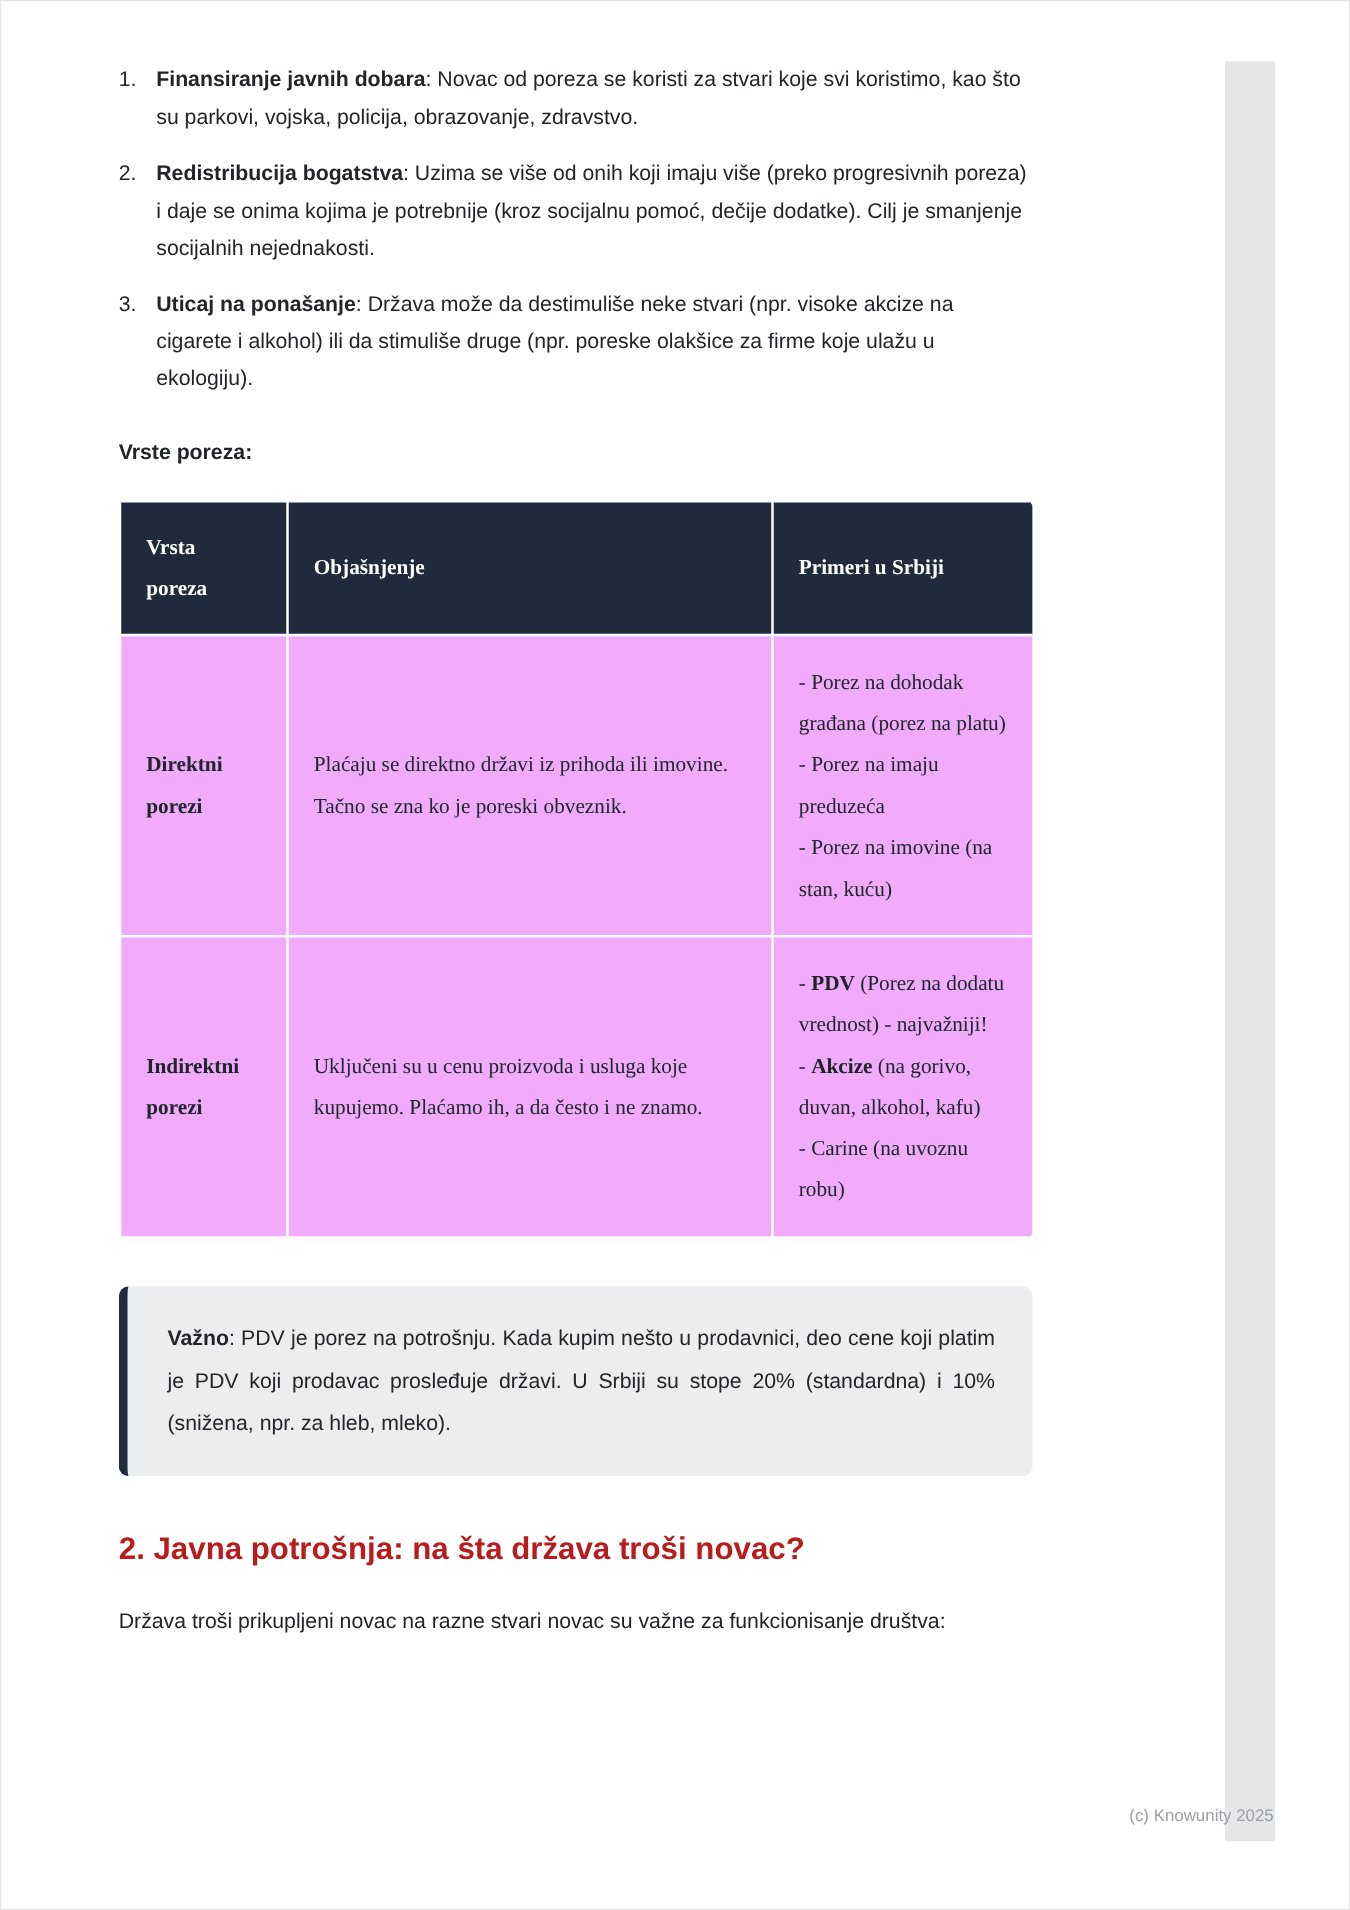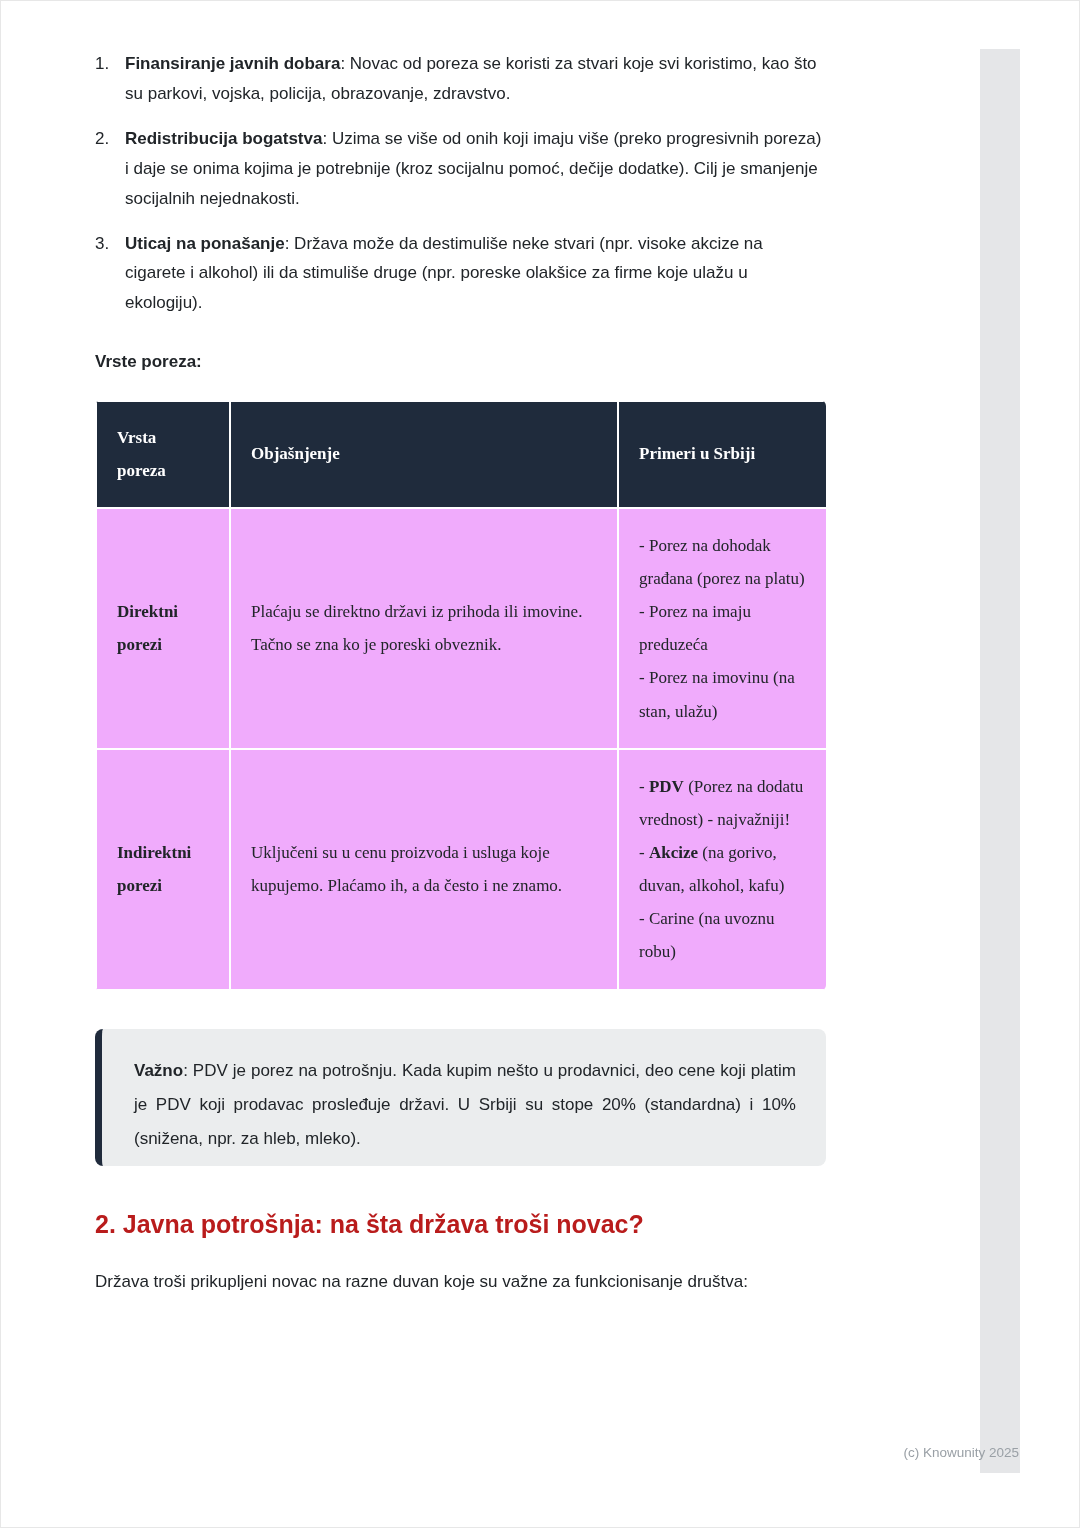--- a/index.html
+++ b/index.html
@@ -60,21 +60,21 @@
     vertical-align: middle;
     border: 2px solid #ffffff;
     line-height: 1.95;
   }
   .type-cell { font-weight: 700; }
   .callout {
     margin-top: 38px;
     background: #ebedee;
     border-left: 7px solid #202b3c;
     border-radius: 8px;
-    padding: 25px 30px 10px 32px;
+    padding: 25px 30px 25px 32px;
     font-size: 17px;
     line-height: 2.0;
     text-align: justify;
   }
   .section-heading {
     margin-top: 44px;
     font-size: 25px;
     font-weight: 700;
     color: #b91c1c;
   }
@@ -133,21 +133,21 @@
             <th>Primeri u Srbiji</th>
           </tr>
         </thead>
         <tbody>
           <tr>
             <td class="type-cell">Direktni porezi</td>
             <td>Plaćaju se direktno državi iz prihoda ili imovine. Tačno se zna ko je poreski obveznik.</td>
             <td>
               <div class="ex"><span>- </span><strong></strong><span>Porez na dohodak građana (porez na platu)</span></div>
               <div class="ex"><span>- </span><strong></strong><span>Porez na imaju preduzeća</span></div>
-              <div class="ex"><span>- </span><strong></strong><span>Porez na imovinu (na stan, ulažu)</span></div>
+              <div class="ex"><span>- </span><strong></strong><span>Porez na imovine (na stan, kuću)</span></div>
             </td>
           </tr>
           <tr>
             <td class="type-cell">Indirektni porezi</td>
             <td>Uključeni su u cenu proizvoda i usluga koje kupujemo. Plaćamo ih, a da često i ne znamo.</td>
             <td>
               <div class="ex"><span>- </span><strong>PDV</strong><span> (Porez na dodatu vrednost) - najvažniji!</span></div>
               <div class="ex"><span>- </span><strong>Akcize</strong><span> (na gorivo, duvan, alkohol, kafu)</span></div>
               <div class="ex"><span>- </span><strong></strong><span>Carine (na uvoznu robu)</span></div>
             </td>
@@ -155,19 +155,19 @@
         </tbody>
       </table>
     </div>
 
     <div class="callout">
       <p><strong>Važno</strong><span>: PDV je porez na potrošnju. Kada kupim nešto u prodavnici, deo cene koji platim je PDV koji prodavac prosleđuje državi. U Srbiji su stope 20% (standardna) i 10% (snižena, npr. za hleb, mleko).</span></p>
     </div>
 
     <h2 class="section-heading">2. Javna potrošnja: na šta država troši novac?</h2>
 
-    <p class="para">Država troši prikupljeni novac na razne duvan koje su važne za funkcionisanje društva:</p>
+    <p class="para">Država troši prikupljeni novac na razne stvari novac su važne za funkcionisanje društva:</p>
 
   </div>
 
   <div class="footer">(c) Knowunity 2025</div>
 
 </div>
 
 </body></html>

